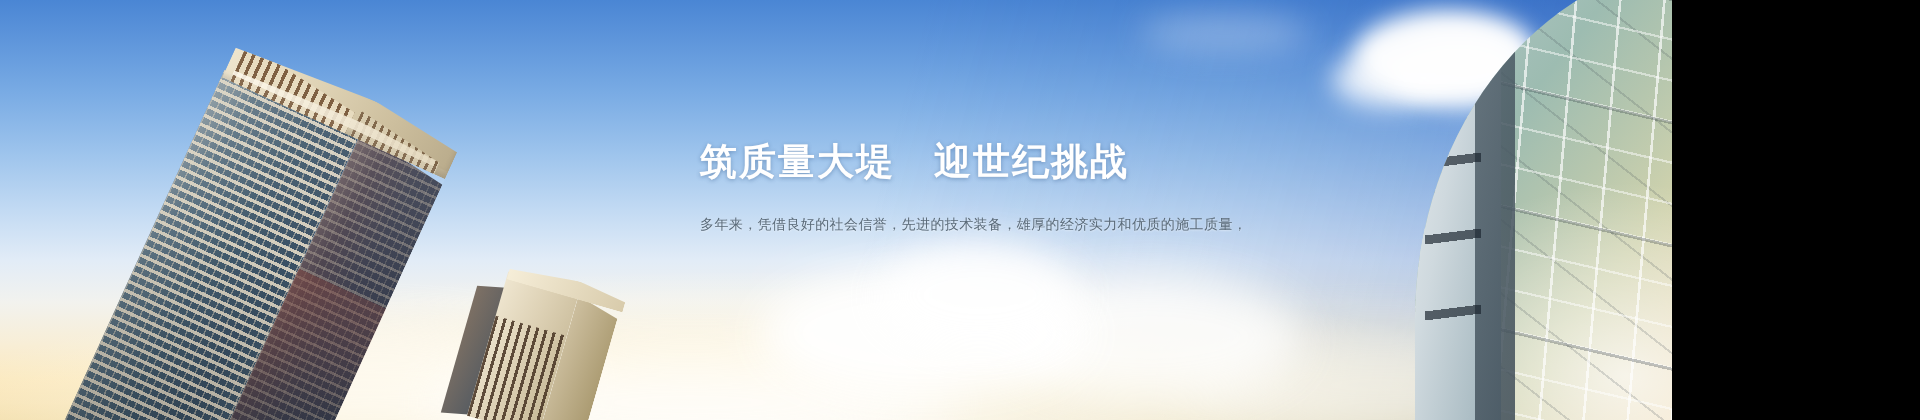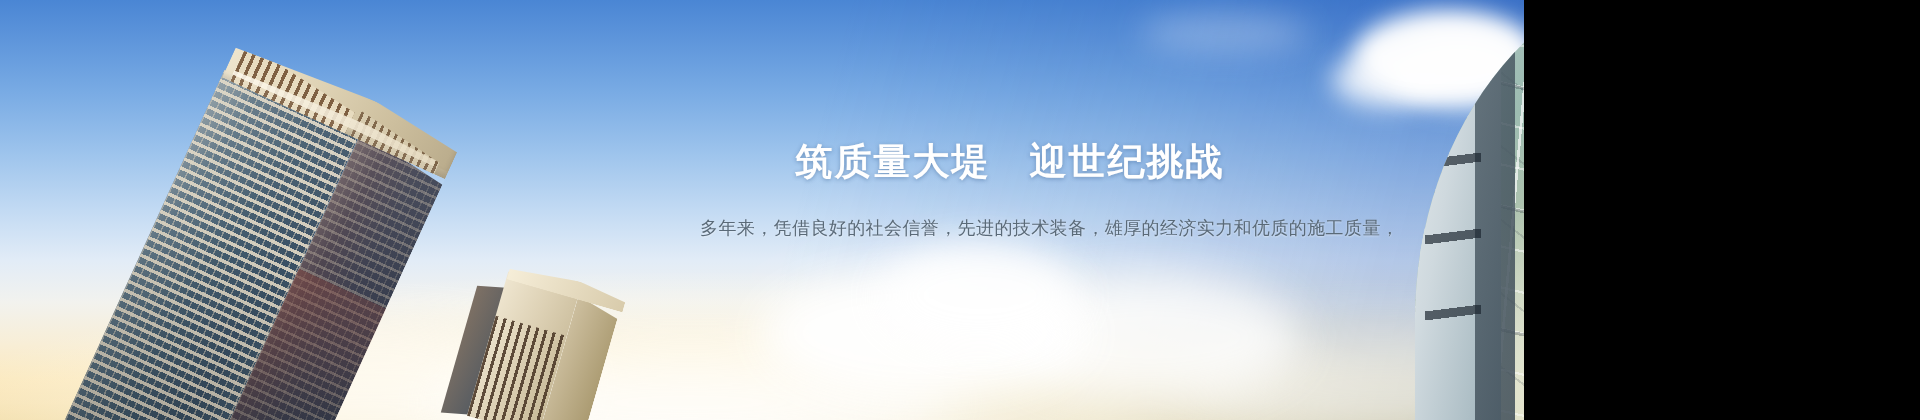--- a/index.html
+++ b/index.html
@@ -3,21 +3,21 @@
 <meta charset="utf-8">
 <title>Banner</title>
 <style>
   html,body{margin:0;padding:0;}
   body{
     width:1920px;height:420px;overflow:hidden;
     font-family:"Liberation Sans","DejaVu Sans",sans-serif;
     background:#000;
   }
   .banner{
-    position:relative;width:1524px;height:420px;overflow:hidden;text-align:center;
+    position:relative;width:1672px;height:420px;overflow:hidden;
   }
 
   
   .sky{
     position:absolute;inset:0;
     background:linear-gradient(to bottom,
       #4a86d4 0%,
       #5b93da 8%,
       #79abe4 22%,
       #9cc3ec 36%,
@@ -248,21 +248,21 @@
   }
 
   
   .copy{position:absolute;left:700px;top:140px;width:620px;}
   .headline{
     color:#ffffff;font-size:37px;font-weight:bold;letter-spacing:2px;
     line-height:1.2;margin:0 0 26px 0;white-space:pre;
     text-shadow:0 1px 4px rgba(40,80,130,.45), 0 0 1px rgba(255,255,255,.6);
   }
   .sub{
-    color:#5a6a78;font-size:18px;line-height:2.05;margin:0;
+    color:#5a6a78;font-size:14px;line-height:2.05;margin:0;
     letter-spacing:.4px;
     text-shadow:0 1px 2px rgba(255,255,255,.5);
   }
   .sub div{white-space:nowrap;}
 </style>
 </head>
 <body>
 
 <div class="banner">
 

